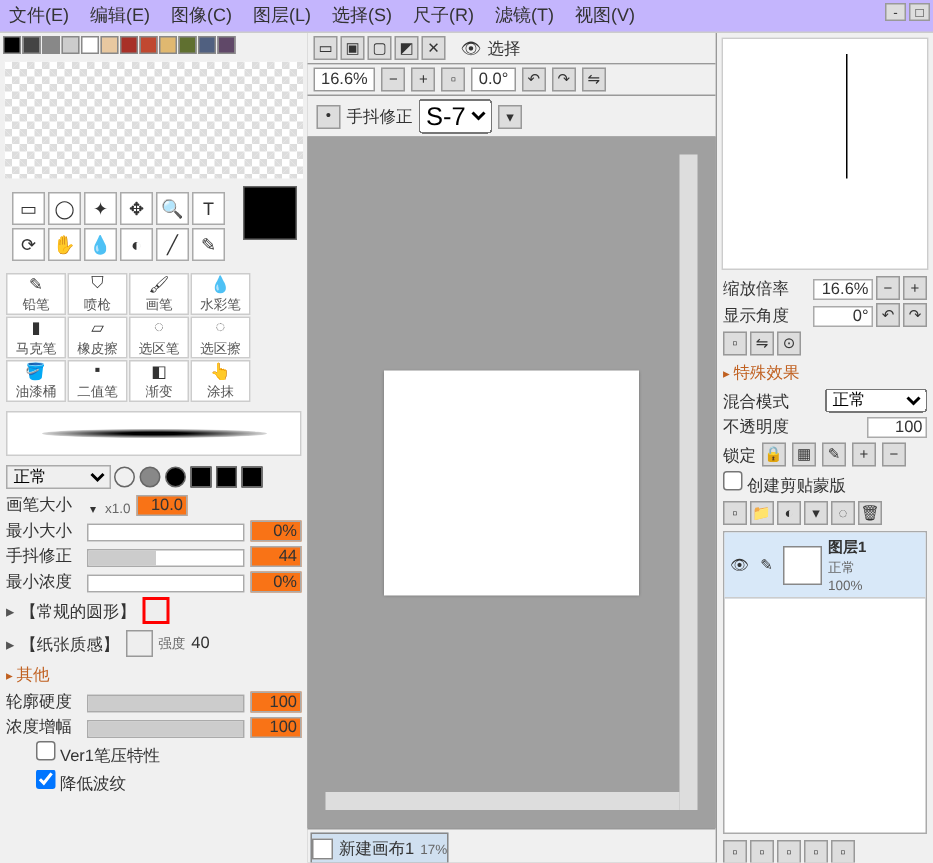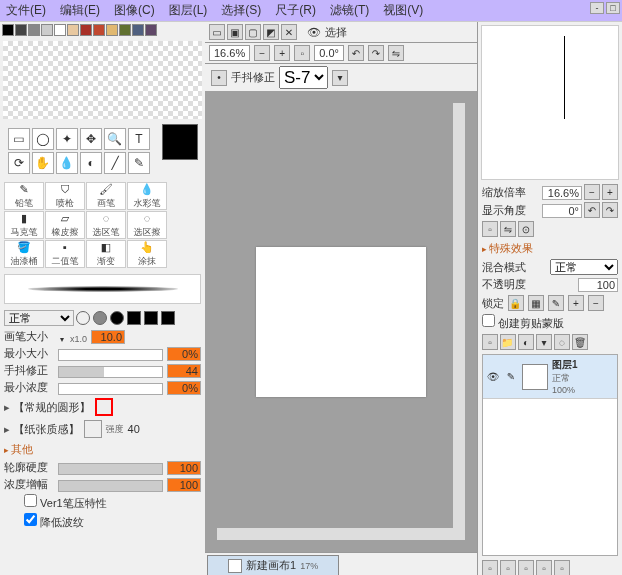--- a/index.html
+++ b/index.html
@@ -44,21 +44,21 @@
 .center-panel { flex: 1; background: #a0a0a0; display: flex; flex-direction: column; position: relative; }
 .canvas-toolbar { background: #f0f0f0; border-bottom: 1px solid #999; padding: 2px 4px; display: flex; align-items: center; gap: 4px; flex-wrap: wrap; }
 .canvas-toolbar .zoom-box, .canvas-toolbar .angle-box { font-size: 11px; background: #fff; border: 1px solid #999; padding: 1px 4px; }
 .btn-sm { width: 16px; height: 16px; background: #ddd; border: 1px solid #999; display: inline-flex; align-items: center; justify-content: center; font-size: 10px; }
 .canvas-sub { background: #f0f0f0; padding: 2px 6px; display: flex; gap: 4px; align-items: center; font-size: 11px; }
 .canvas-area { flex: 1; background: #a0a0a0; display: flex; align-items: center; justify-content: center; position: relative; border: 12px solid #a0a0a0; }
 .canvas { width: 170px; height: 150px; background: #fff; box-shadow: 0 0 2px rgba(0,0,0,0.3); }
 .scrollbar-v { position: absolute; right: 0; top: 0; bottom: 0; width: 12px; background: #ddd; }
 .scrollbar-h { position: absolute; left: 0; right: 12px; bottom: 0; height: 12px; background: #ddd; }
 .doc-tab { background: #f0f0f0; border-top: 1px solid #999; padding: 2px; display: flex; gap: 4px; align-items: center; font-size: 11px; }
-.doc-tab .tab { background: #d0e0f0; border: 1px solid #888; padding: 2px 20px; display: flex; align-items: center; gap: 4px; }
+.doc-tab .tab { background: #d0e0f0; border: 1px solid #888; padding: 2px 0; display: flex; align-items: center; gap: 4px; }
 .doc-tab .thumb { width: 14px; height: 14px; background: #fff; border: 1px solid #888; }
 .right-panel { width: 145px; background: #f0f0f0; border-left: 1px solid #999; display: flex; flex-direction: column; }
 .nav-preview-top { height: 155px; background: #fff; margin: 3px; border: 1px solid #ccc; position: relative; }
 .nav-preview-top .line { position: absolute; left: 60%; top: 10px; bottom: 60px; width: 1px; background: #000; }
 .nav-row { display: flex; align-items: flex-end; gap: 2px; padding: 1px 4px; font-size: 11px; }
 .nav-row .lbl { flex: 1; }
 .nav-row .val { background: #fff; border: 1px solid #aaa; width: 40px; text-align: right; padding: 0 2px; }
 .lock-row { display: flex; gap: 4px; padding: 2px 4px; align-items: center; font-size: 11px; }
 .layer-toolbar { display: flex; gap: 2px; padding: 2px 4px; }
 .layer-list { margin: 2px 4px; background: #fff; border: 1px solid #aaa; flex: 1; }

